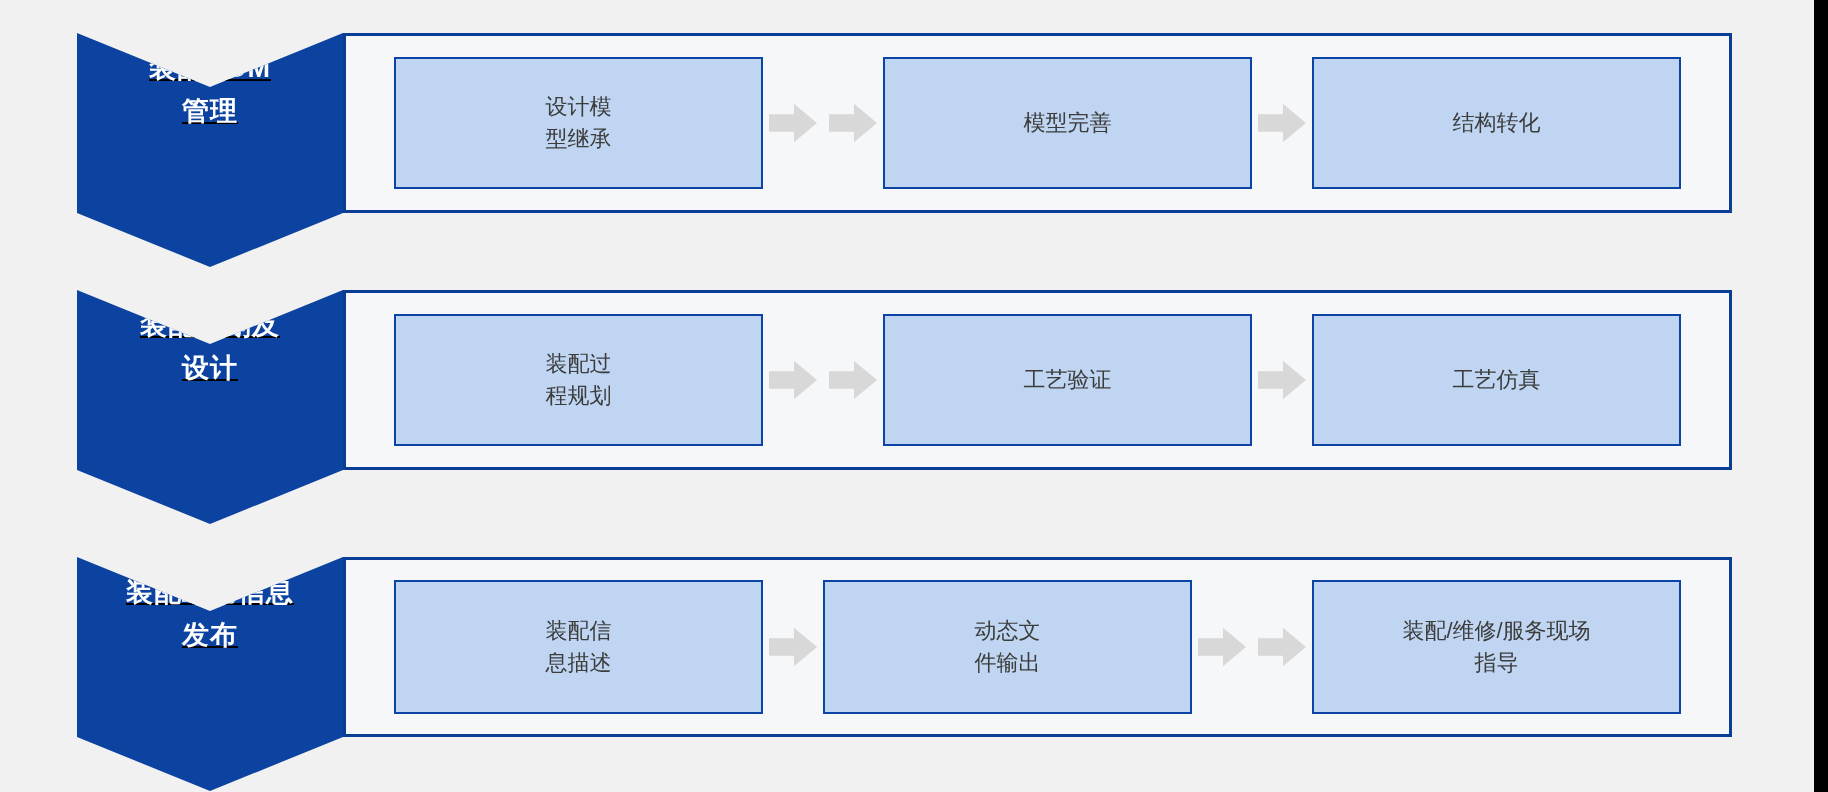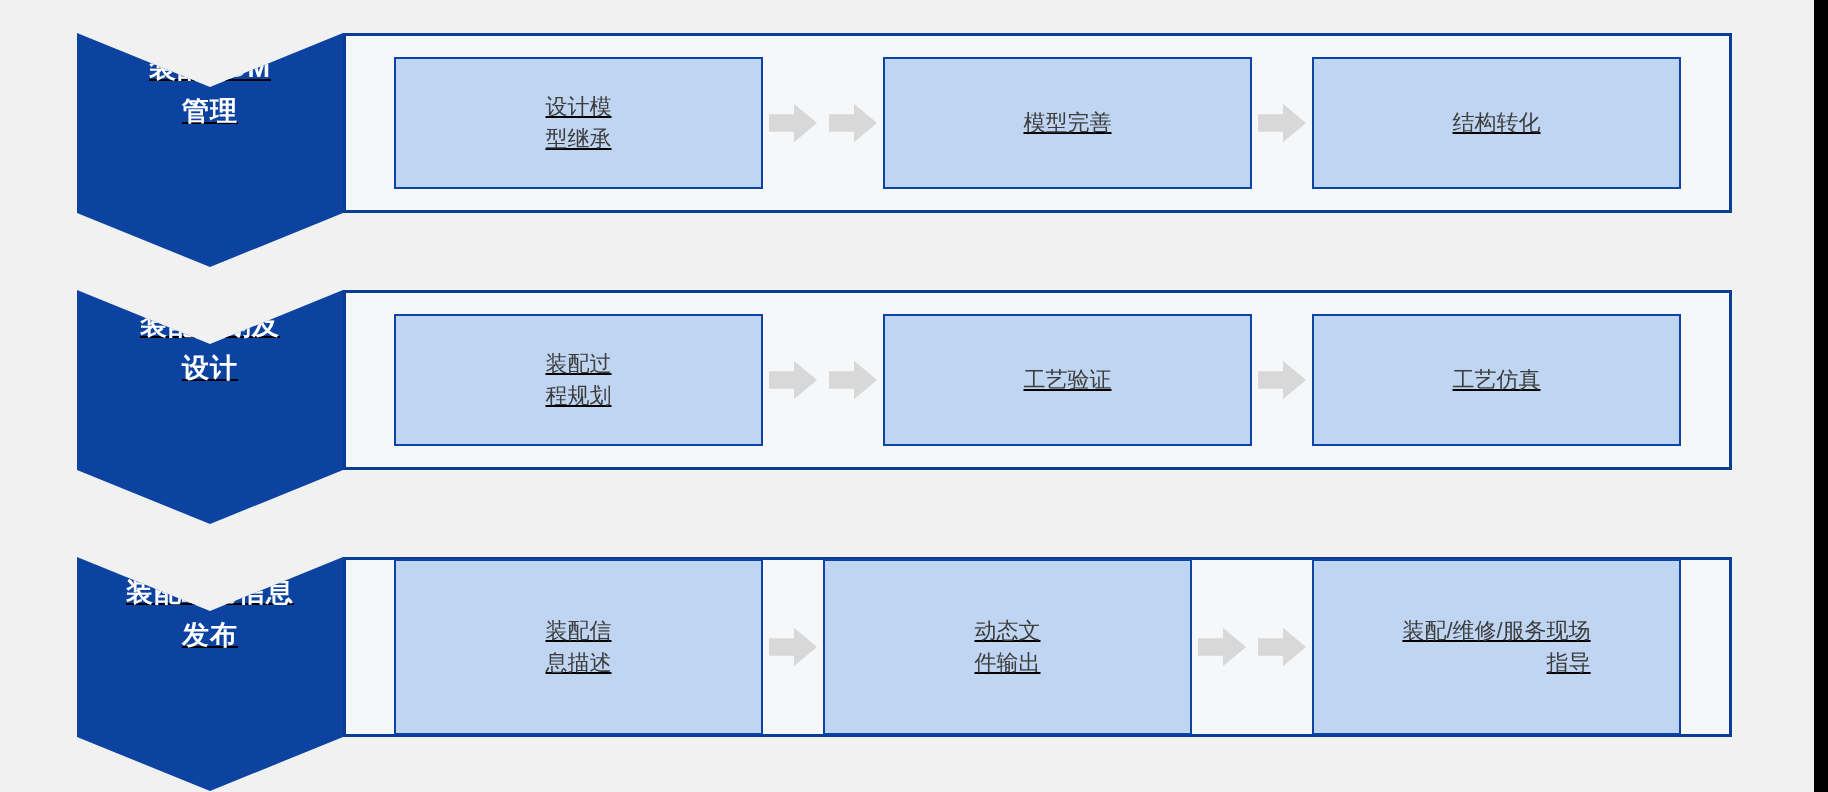--- a/index.html
+++ b/index.html
@@ -57,38 +57,37 @@
     width: 1389px;
     height: 180px;
     box-sizing: border-box;
     background: var(--panel-bg, #F6F7F8);
     border: 3px solid var(--panel-border, #0A3D96);
     display: flex;
     align-items: center;
     justify-content: space-between;
     padding: 0 48px;
     z-index: 1;
-    text-decoration: underline;
   }
   .step {
     flex: 1 1 0;
     height: 132px;
     box-sizing: border-box;
     background: var(--box-fill, #BFD5F1);
     border: 2px solid var(--box-border, #0B44A4);
     display: flex;
     align-items: center;
     justify-content: center;
     text-align: center;
     font-size: 22px;
     line-height: 1.45;
     color: var(--box-text, #3C3C3C);
     white-space: pre-line;
   }
-  .row-3 .step { height: 176px; text-align: right; }
+  .row-3 .step { height: 134px; }
 
   .arrow {
     flex: 0 0 48px;
     height: 48px;
     margin: 0 6px;
     background: var(--arrow-gray, #D8D8D8);
     clip-path: polygon(0 32%, 52% 32%, 52% 10%, 100% 50%, 52% 90%, 52% 68%, 0 68%);
   }
 
   

